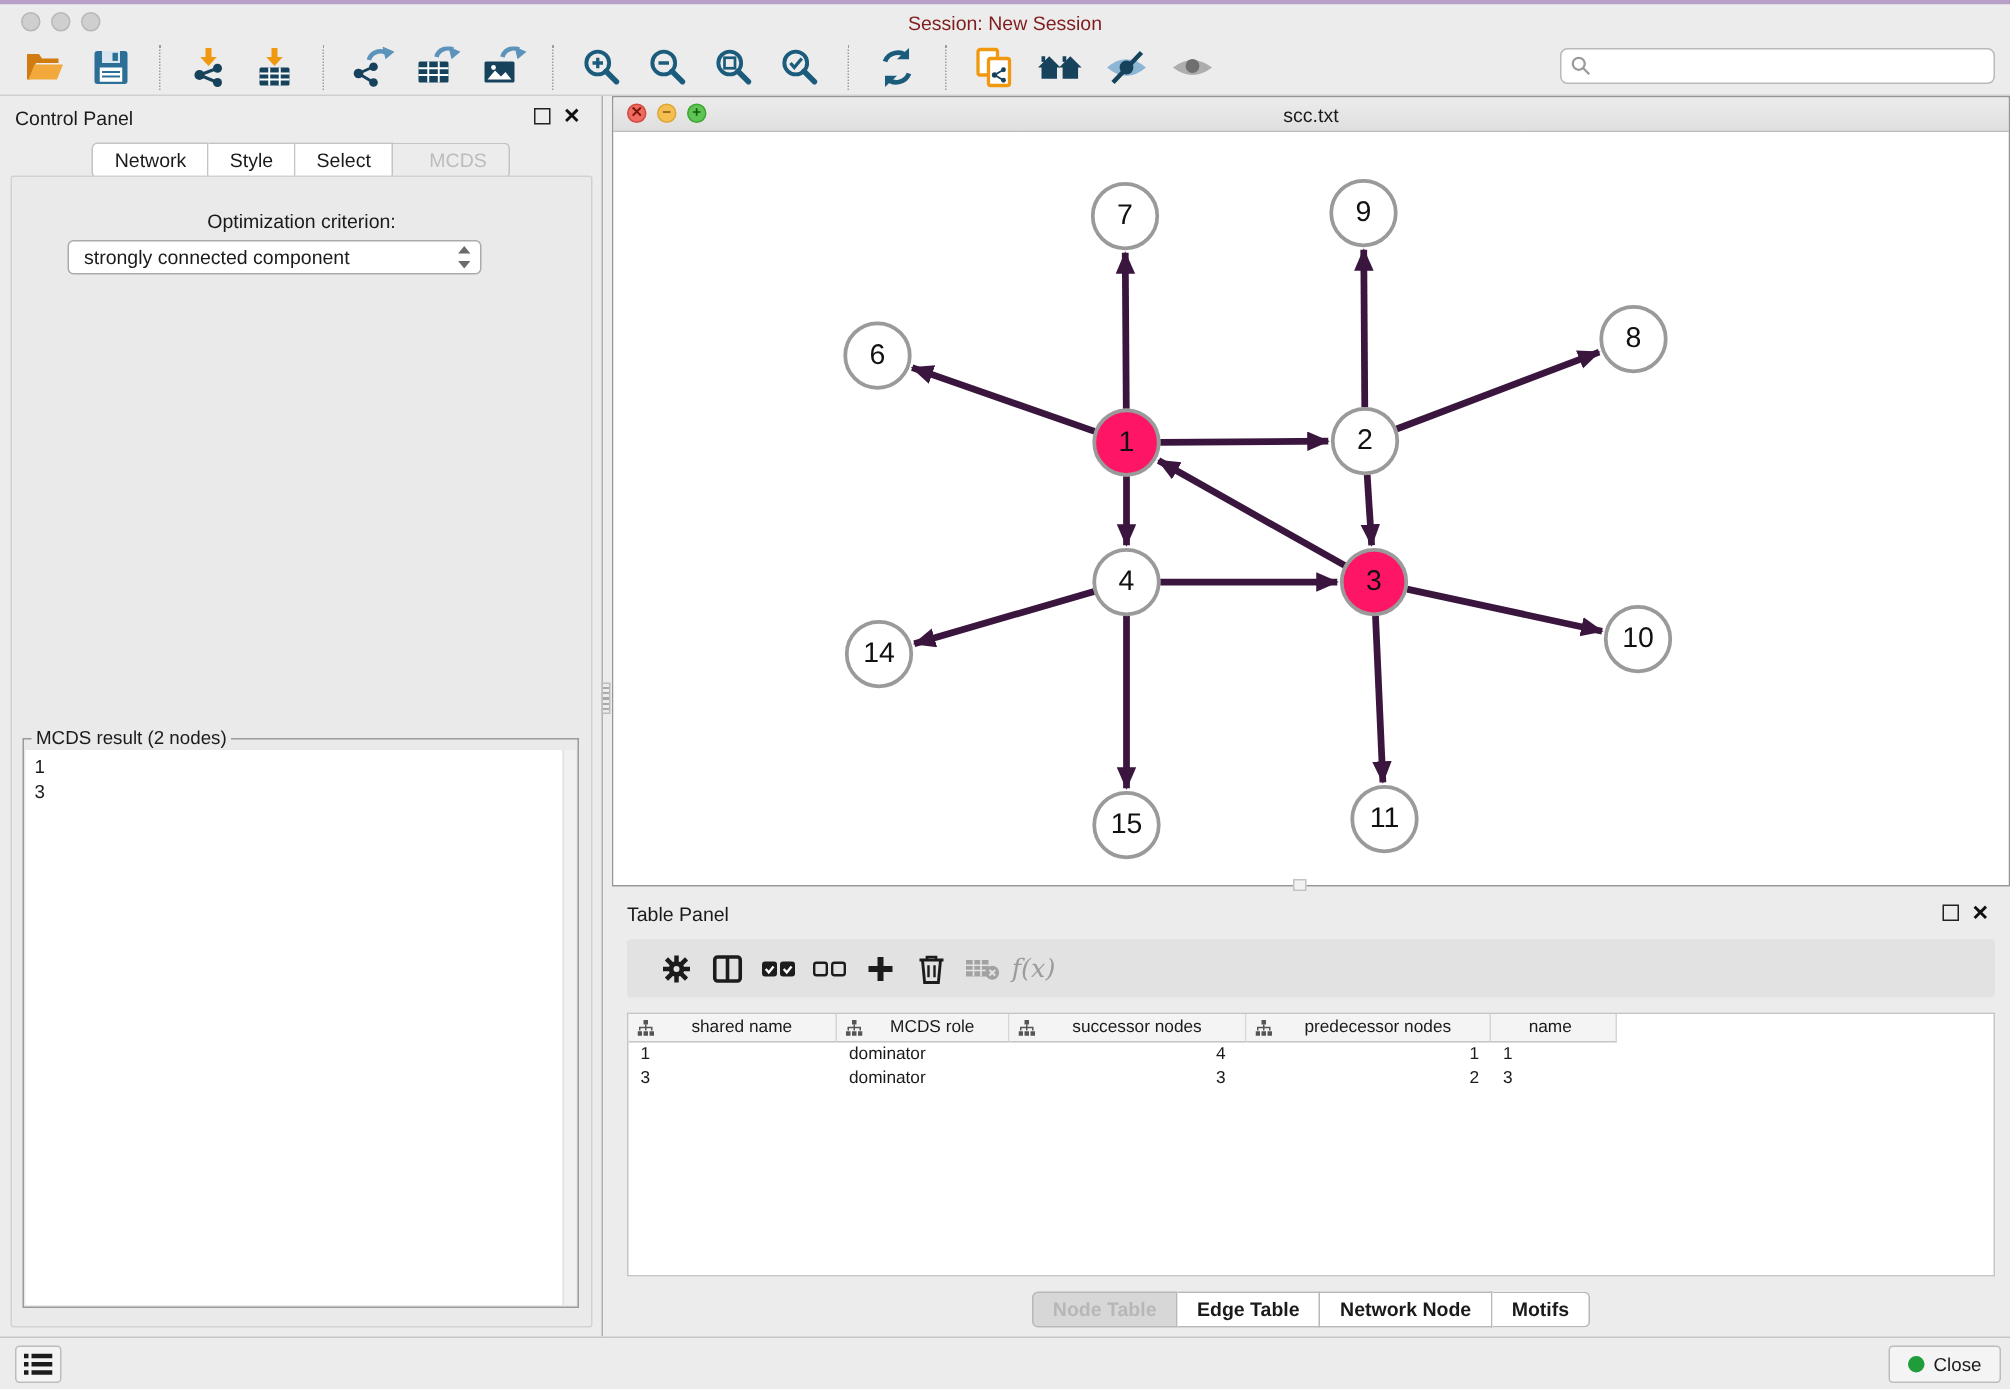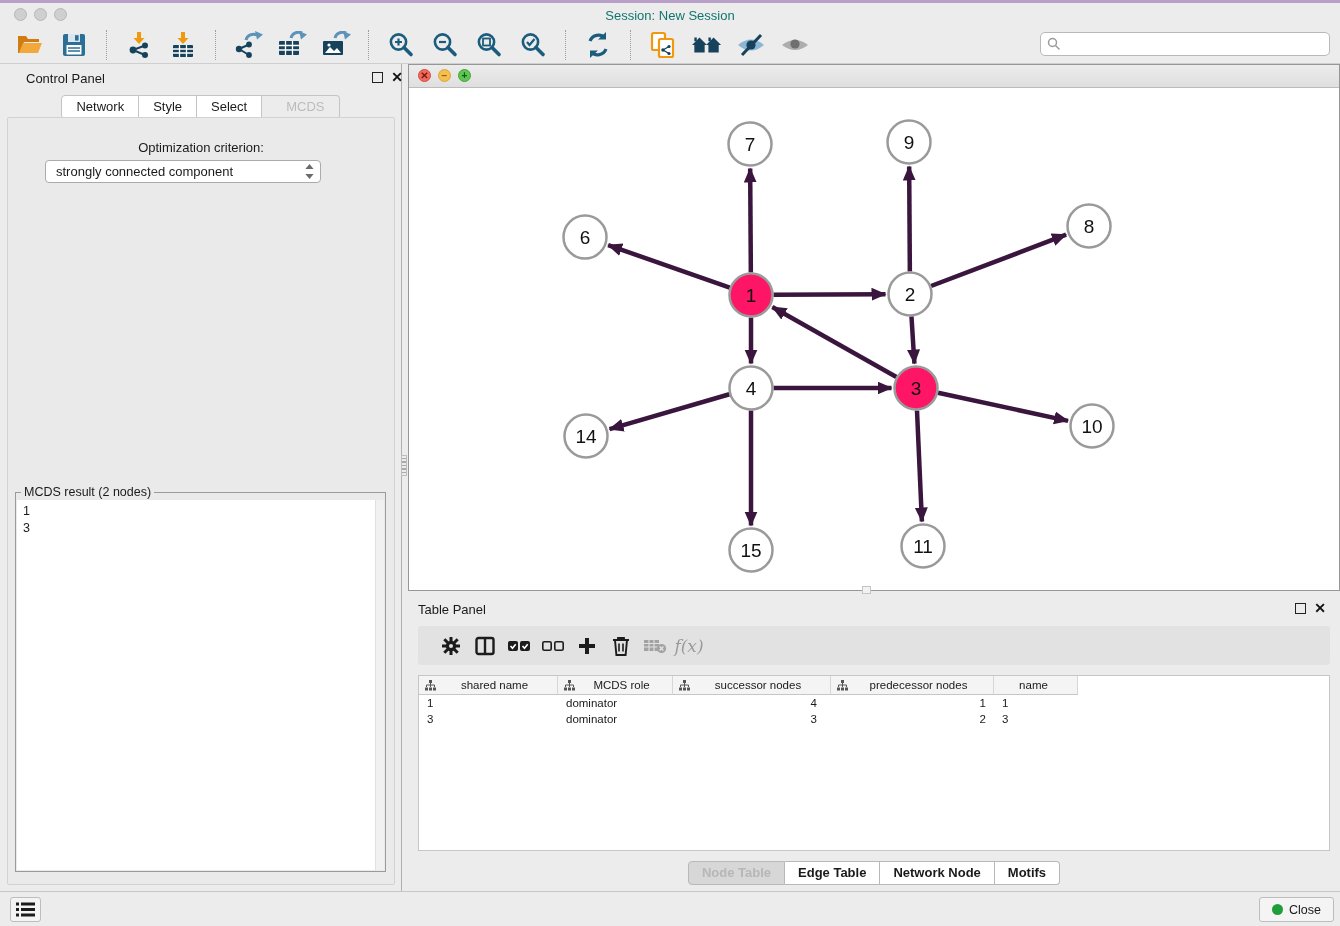--- a/index.html
+++ b/index.html
@@ -8,33 +8,33 @@
     width:1340px; height:926px; position:relative; overflow:hidden;
     background:#ececec; font-family:"Liberation Sans",sans-serif; color:#1a1a1a;
     -webkit-font-smoothing:antialiased;
   }
   .abs { position:absolute; }
 
   
   .top-strip { left:0; top:0; width:100%; height:3px; background:#b79fc7; }
   .titlebar { left:0; top:3px; width:100%; height:23px; background:#ececec; }
   .tl-dot { width:13px; height:13px; border-radius:50%; background:#cfcfcf; border:1px solid #b7b7b7; top:5px; }
-  .title-text { width:100%; text-align:center; top:5px; font-size:13px; color:#0f766e; }
+  .title-text { width:100%; text-align:center; top:5px; font-size:13px; color:#7f1d1d; }
 
   .toolbar { left:0; top:26px; width:100%; height:38px; display:flex; align-items:center;
              padding-left:8px; border-bottom:1px solid #cfcfcf; background:#ececec; }
   .tb-icon { width:30px; height:30px; margin:0 7px; display:flex; align-items:center; justify-content:center; }
   .tb-sep { width:0; height:30px; border-left:1px dotted #9e9e9e; margin:0 10px; }
   .search-wrap { right:10px; top:32px; width:290px; height:24px; background:#fff;
                  border:1px solid #b9b9b9; border-radius:5px; display:flex; align-items:center; padding-left:6px; }
   .search-wrap input { border:none; outline:none; flex:1; height:18px; font-size:13px; background:transparent; }
 
   
   .control-panel { left:0; top:64px; width:402px; height:827px; background:#ececec; border-right:1px solid #b0b0b0; }
-  .cp-header { left:16px; top:0; width:100%; height:28px;padding-left:44px; }
+  .cp-header { left:0; top:0; width:100%; height:28px;padding-left:44px; }
   .cp-title { left:10px; top:7px; font-size:13px; }
   .panel-float-icon { width:11px; height:11px; border:1.6px solid #222; }
   .panel-close-icon { font-size:14px; font-weight:bold; color:#111; line-height:11px; }
   .cp-tabs { left:0; top:31px; width:100%; display:flex; justify-content:center; }
   .cp-tab { padding:3px 14px 4px; font-size:13px; background:#fff; border:1px solid #c4c4c4; border-left:none; cursor:default; }
   .cp-tab:first-child { border-left:1px solid #c4c4c4; border-radius:4px 0 0 4px; }
   .cp-tab:last-child { border-radius:0 4px 4px 0;padding-left:24px; }
   .cp-tab.selected { background:#ececec; color:#bcbcbc; }
   .cp-body { left:7px; top:53px; width:388px; height:768px; background:#eaeaea; border:1px solid #d2d2d2; border-radius:2px; }
   .opt-label { width:100%; text-align:center; top:22px; font-size:13px; }
@@ -292,20 +292,21 @@
   </div>
 </div>
 
 <div class="abs divider-grip"></div>
 
 <div class="abs net-window">
   <div class="abs net-titlebar">
     <div class="abs mac-dot mac-red" style="left:9px">✕</div>
     <div class="abs mac-dot mac-yellow" style="left:29px">−</div>
     <div class="abs mac-dot mac-green" style="left:49px">+</div>
+    <div class="abs net-title">scc.txt</div>
   </div>
   <svg class="abs net-canvas" width="930" height="502">
       <defs>
         <marker id="arrow" markerUnits="userSpaceOnUse" markerWidth="18" markerHeight="15" refX="14" refY="6.5" orient="auto">
           <path d="M0 0 L15 6.5 L0 13 Z" fill="#3a163e"></path>
         </marker>
       </defs>
       <line x1="341.85099664492174" y1="184.50049338318337" x2="341.1622480977519" y2="80.49946276053367" stroke="#3a163e" stroke-width="4.5" marker-end="url(#arrow)"></line>
       <line x1="320.75920030229116" y1="199.5785157682704" x2="199.12887078194964" y2="157.08117171899445" stroke="#3a163e" stroke-width="4.5" marker-end="url(#arrow)"></line>
       <line x1="364.4995550149811" y1="206.85849336468564" x2="476.5004845392428" y2="206.15408500289786" stroke="#3a163e" stroke-width="4.5" marker-end="url(#arrow)"></line>

